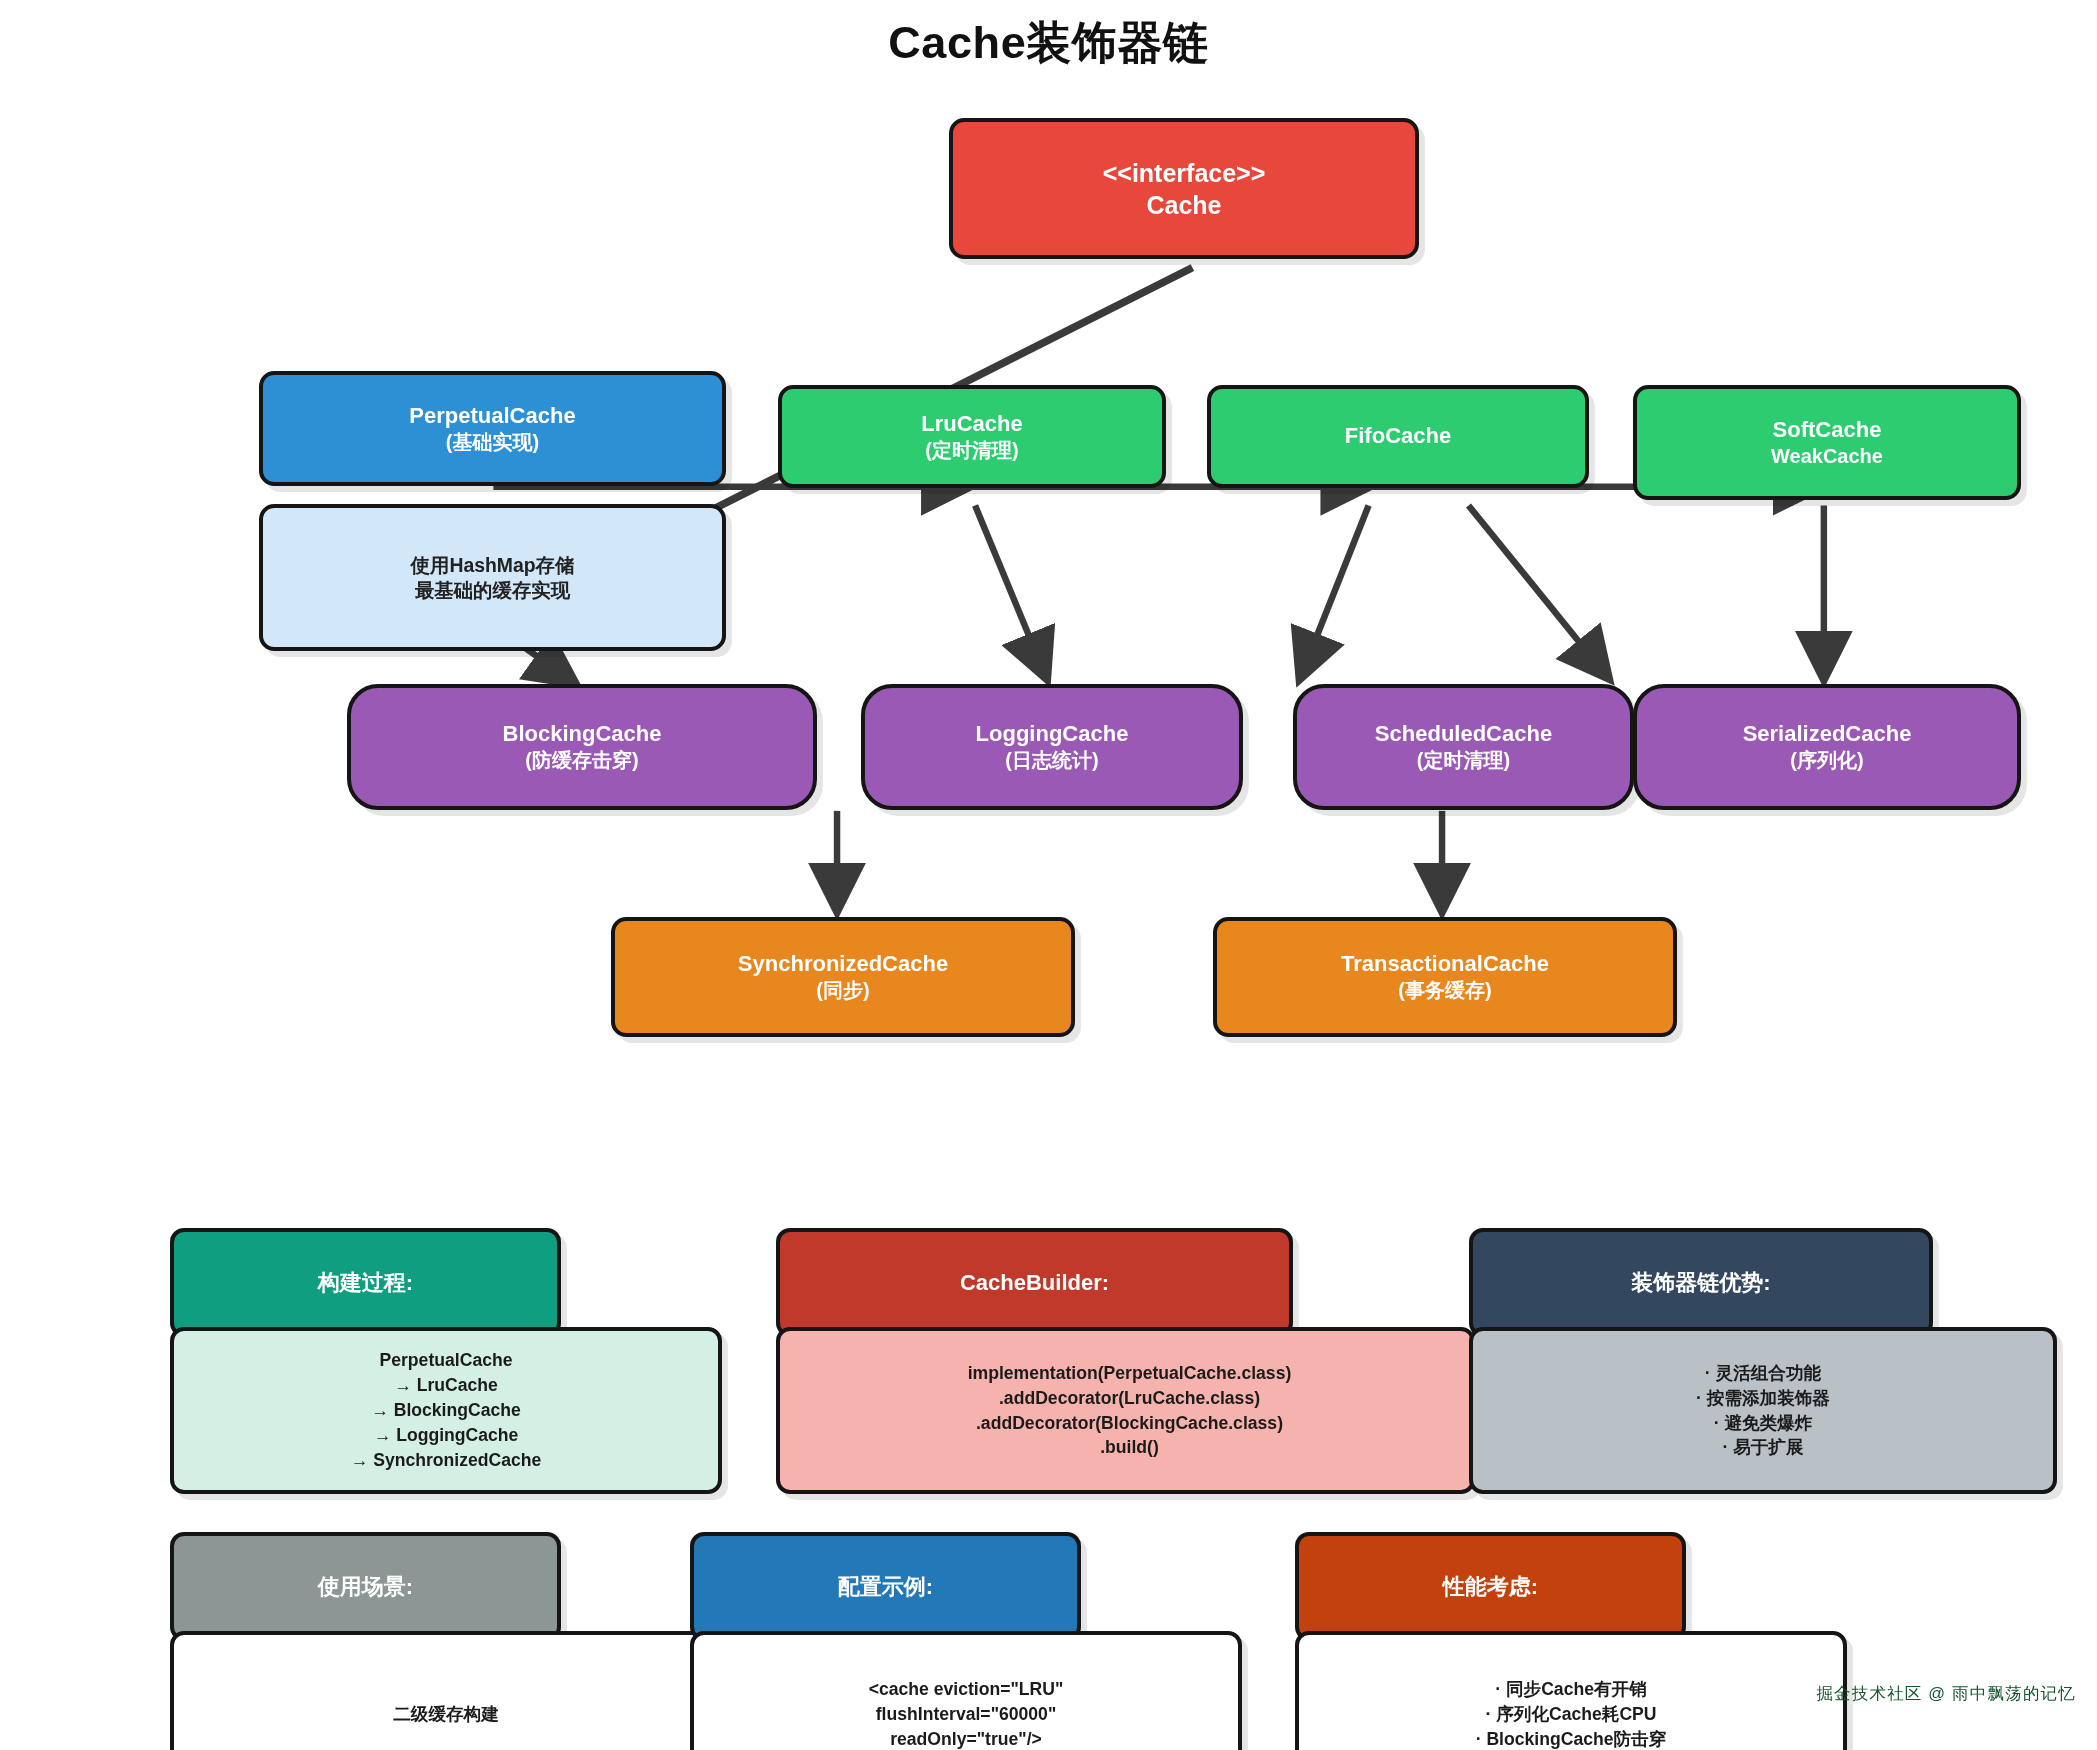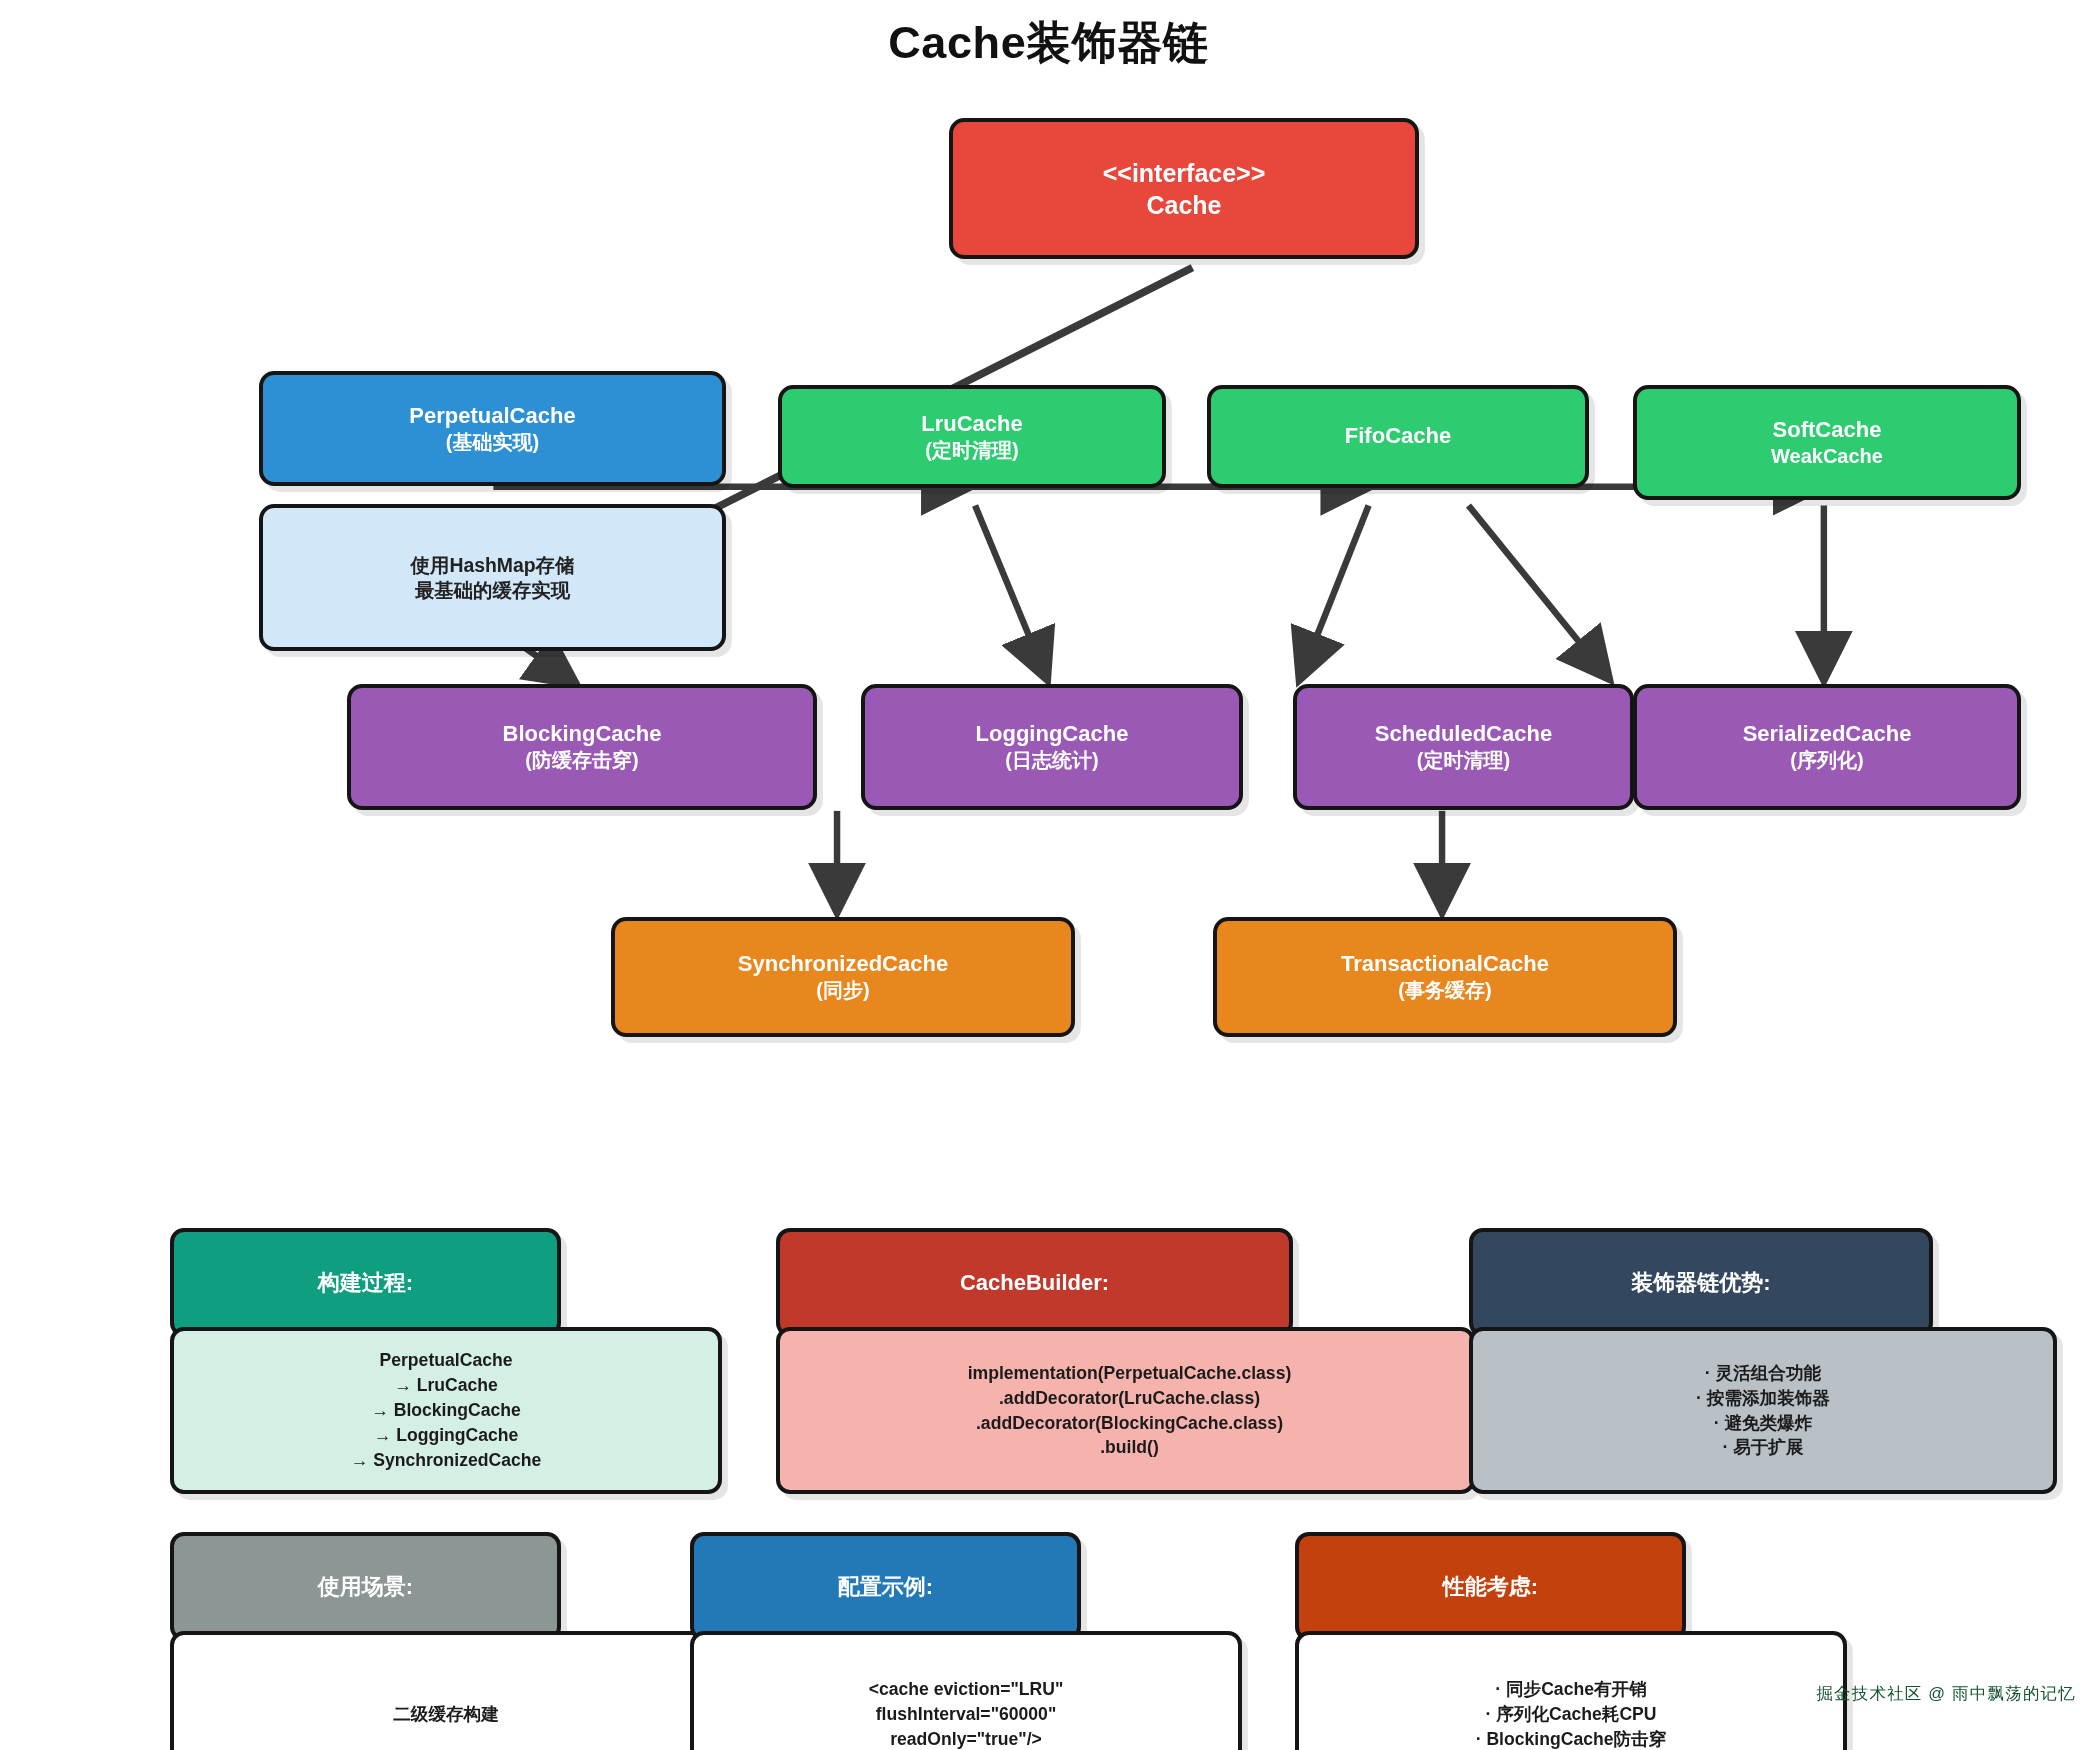--- a/index.html
+++ b/index.html
@@ -26,21 +26,21 @@
   .node .l1{font-weight:700;}
   .node .l2{font-weight:700;}
 
   
   .n-iface{background:#e8483c;color:#fff;}
   .n-iface .l1{font-size:25px;}
   .n-iface .l2{font-size:25px;}
 
   .n-blue{background:#2e90d4;color:#fff;}
   .n-green{background:#2ecc71;color:#fff;}
-  .n-purple{background:#9b59b6;color:#fff;}
+  .n-purple{background:#9b59b6;color:#fff;border-radius:31px;}
   .n-orange{background:#e8871e;color:#fff;}
   .n-lightblue{background:#d2e7f7;color:#222;}
 
   .n-blue .l1,.n-green .l1,.n-green2 .l1,.n-purple .l1,.n-orange .l1{font-size:22px;}
   .n-blue .l2,.n-green .l2,.n-green2 .l2,.n-purple .l2,.n-orange .l2{font-size:20px;}
   .n-lightblue .l1,.n-lightblue .l2{font-size:19.4px;font-weight:700;}
 
   
   .panel{position:absolute;}
   .panel-head{

